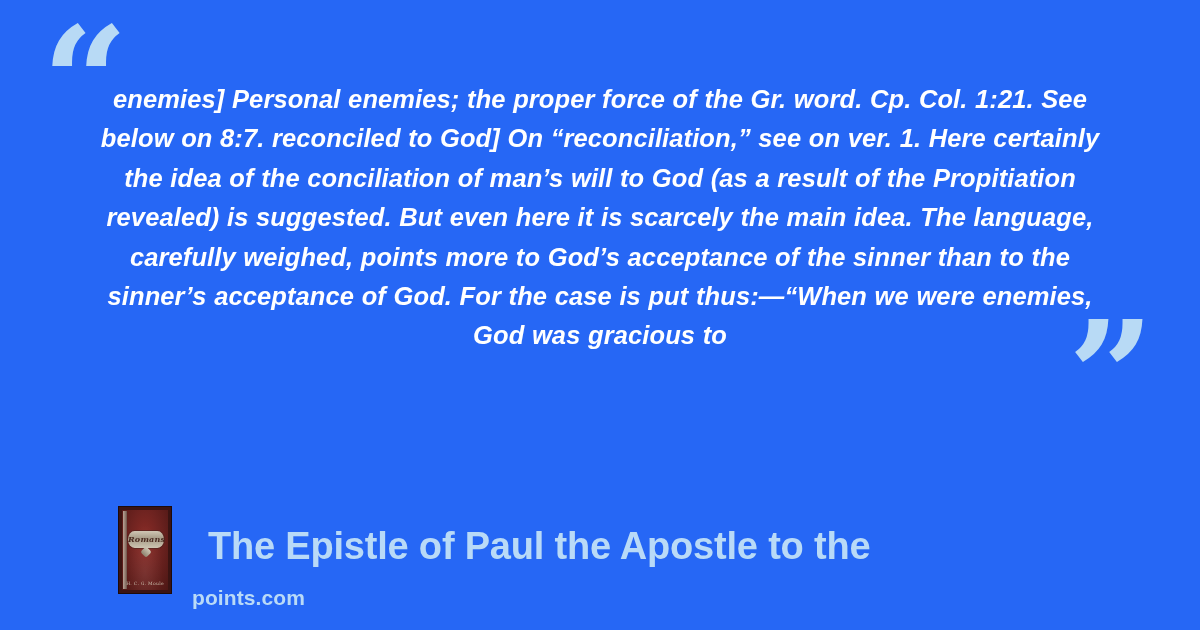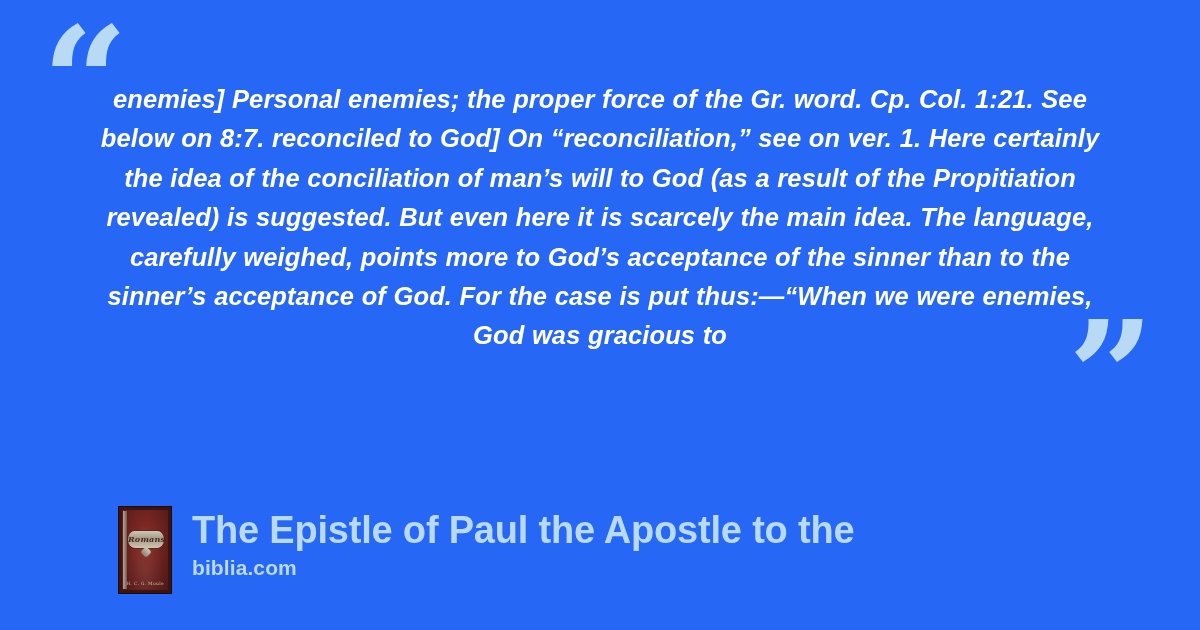--- a/index.html
+++ b/index.html
@@ -148,21 +148,21 @@
     line-height: 6px;
     color: #cbbfae;
     letter-spacing: 0.3px;
   }
 
   #footer-text {
     margin-left: 20px;
     padding-top: 2px;
   }
   #book-title {
-    margin: 0;
+    margin: 16px;
     color: #b9daf7;
     font-family: "Liberation Sans", sans-serif;
     font-weight: 700;
     font-size: 38px;
     line-height: 45px;
     letter-spacing: -0.2px;
     white-space: nowrap;
   }
   #source-label {
     margin: 0;
@@ -195,18 +195,18 @@
       <div class="cover-spine"></div>
       <div class="cover-plate">
         <div class="cover-plate-text">Romans</div>
       </div>
       <div class="cover-ornament"></div>
       <div class="cover-author">H. C. G. Moule</div>
     </div>
 
     <div id="footer-text">
       <p id="book-title">The Epistle of Paul the Apostle to the</p>
-      <p id="source-label">biblia.com</p>
+      <p id="source-label">points.com</p>
     </div>
 
   </div>
 
 </div>
 
 </body></html>

